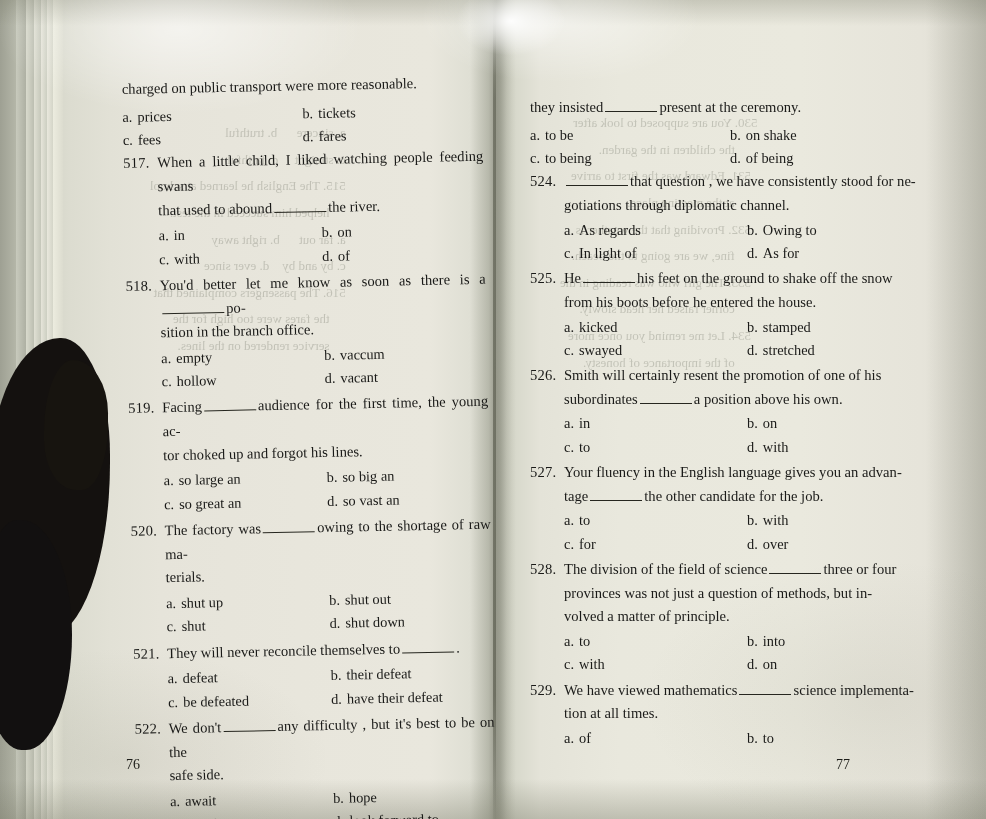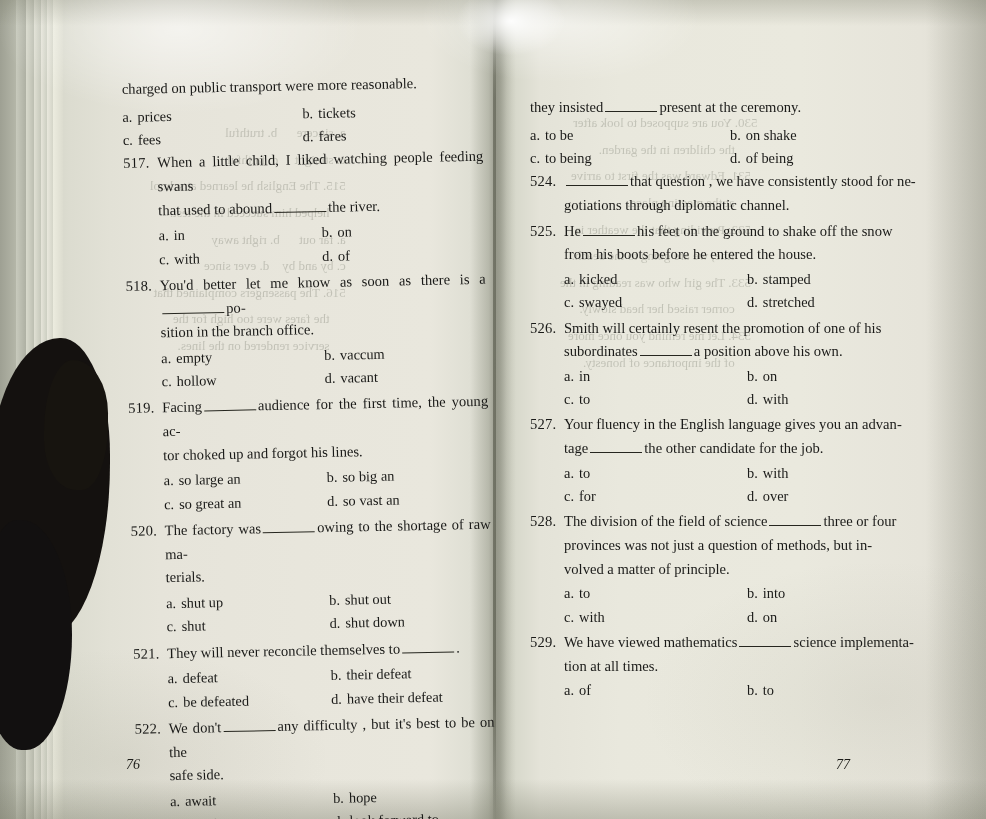--- a/index.html
+++ b/index.html
@@ -200,21 +200,20 @@
     font-size: 14.6px;
     line-height: 1.62;
     margin-bottom: 4px;
   }
 
   .pagenum {
     position: absolute;
     font-size: 14px;
     z-index: 9;
     color: #1d1d19;
-    font-style: italic;
   }
   .pagenum-left { left: 126px; top: 757px; }
   .pagenum-right { left: 836px; top: 757px; }
 
   
   .ghost {
     position: absolute;
     z-index: 1;
     color: rgba(60,62,48,0.22);
     font-size: 13px;
@@ -430,20 +429,26 @@
 
     <div class="q">
       <div class="q-num">524.</div>
       <div class="q-body">
         <div class="q-stem">
           <span class="blank long"></span><span>that question , we have consistently stood for ne-</span>
         </div>
         <div class="q-stem">
           <span>gotiations through diplomatic channel.</span>
         </div>
+        <div class="opts">
+          <div class="opt"><span class="lbl">a.</span><span>As regards</span></div>
+          <div class="opt"><span class="lbl">b.</span><span>Owing to</span></div>
+          <div class="opt"><span class="lbl">c.</span><span>In light of</span></div>
+          <div class="opt"><span class="lbl">d.</span><span>As for</span></div>
+        </div>
       </div>
     </div>
 
     <div class="q">
       <div class="q-num">525.</div>
       <div class="q-body">
         <div class="q-stem">
           <span>He</span><span class="blank"></span><span>his feet on the ground to shake off the snow</span>
         </div>
         <div class="q-stem">

